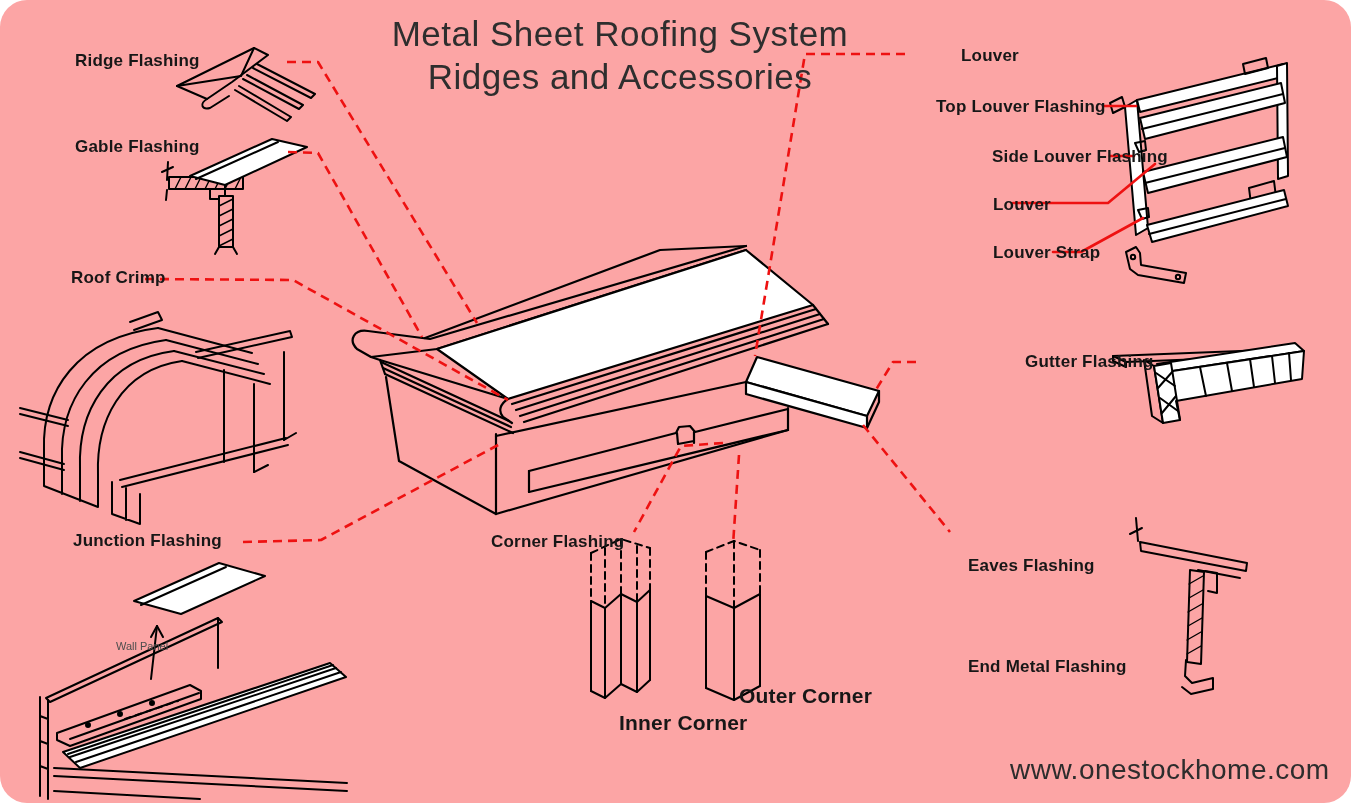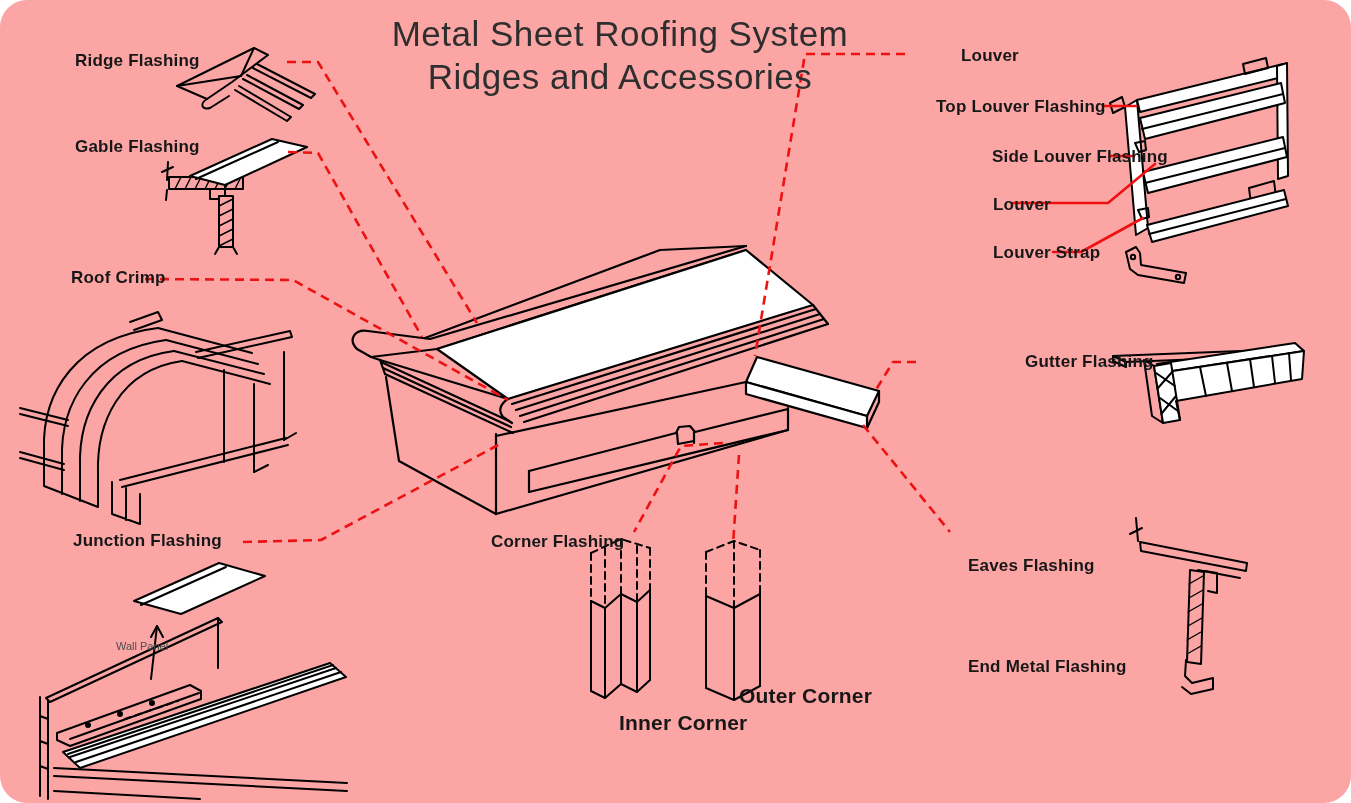--- a/index.html
+++ b/index.html
@@ -207,14 +207,15 @@
 <div class="lbl small" style="left:691px;top:686px">Outer Corner</div>
 <div class="lbl" style="left:913px;top:46px">Louver</div>
 <div class="lbl" style="left:888px;top:97px">Top Louver Flashing</div>
 <div class="lbl" style="left:944px;top:147px">Side Louver Flashing</div>
 <div class="lbl" style="left:945px;top:195px">Louver</div>
 <div class="lbl" style="left:945px;top:243px">Louver Strap</div>
 <div class="lbl" style="left:977px;top:352px">Gutter Flashing</div>
 <div class="lbl" style="left:920px;top:556px">Eaves Flashing</div>
 <div class="lbl" style="left:920px;top:657px">End Metal Flashing</div>
 
+<div class="website">www.onestockhome.com</div>
 
 </div>
 
 </body></html>

